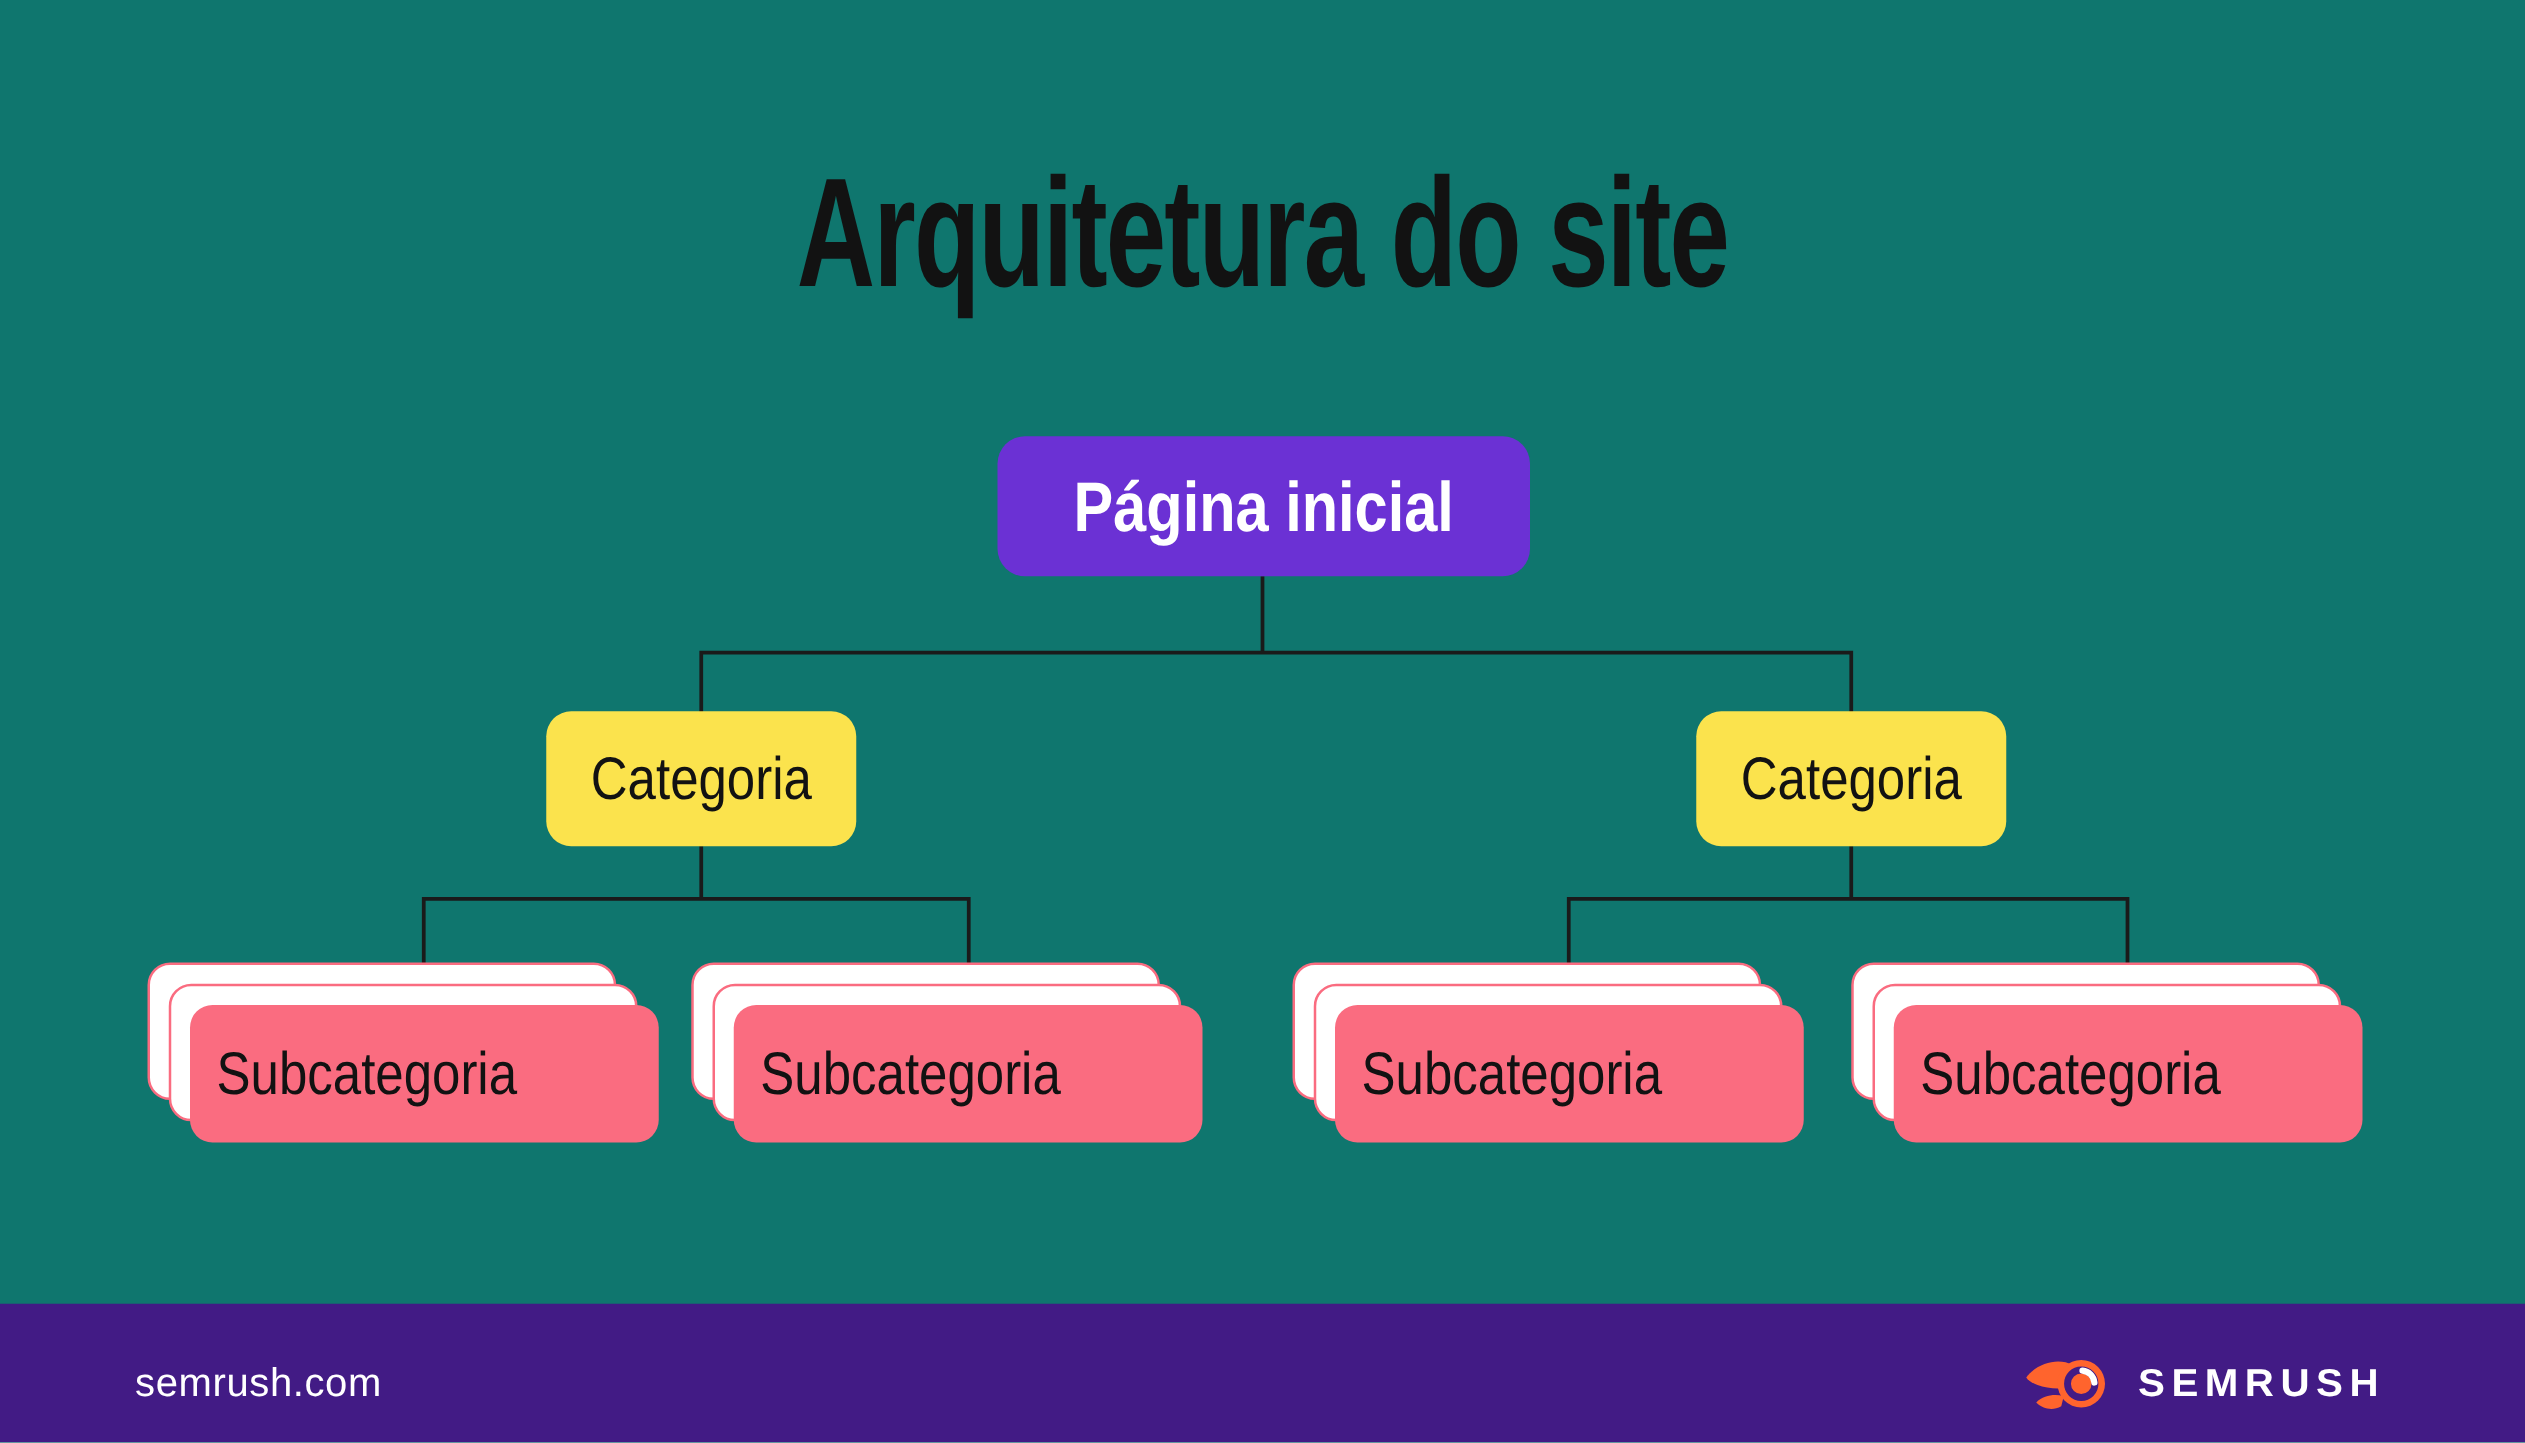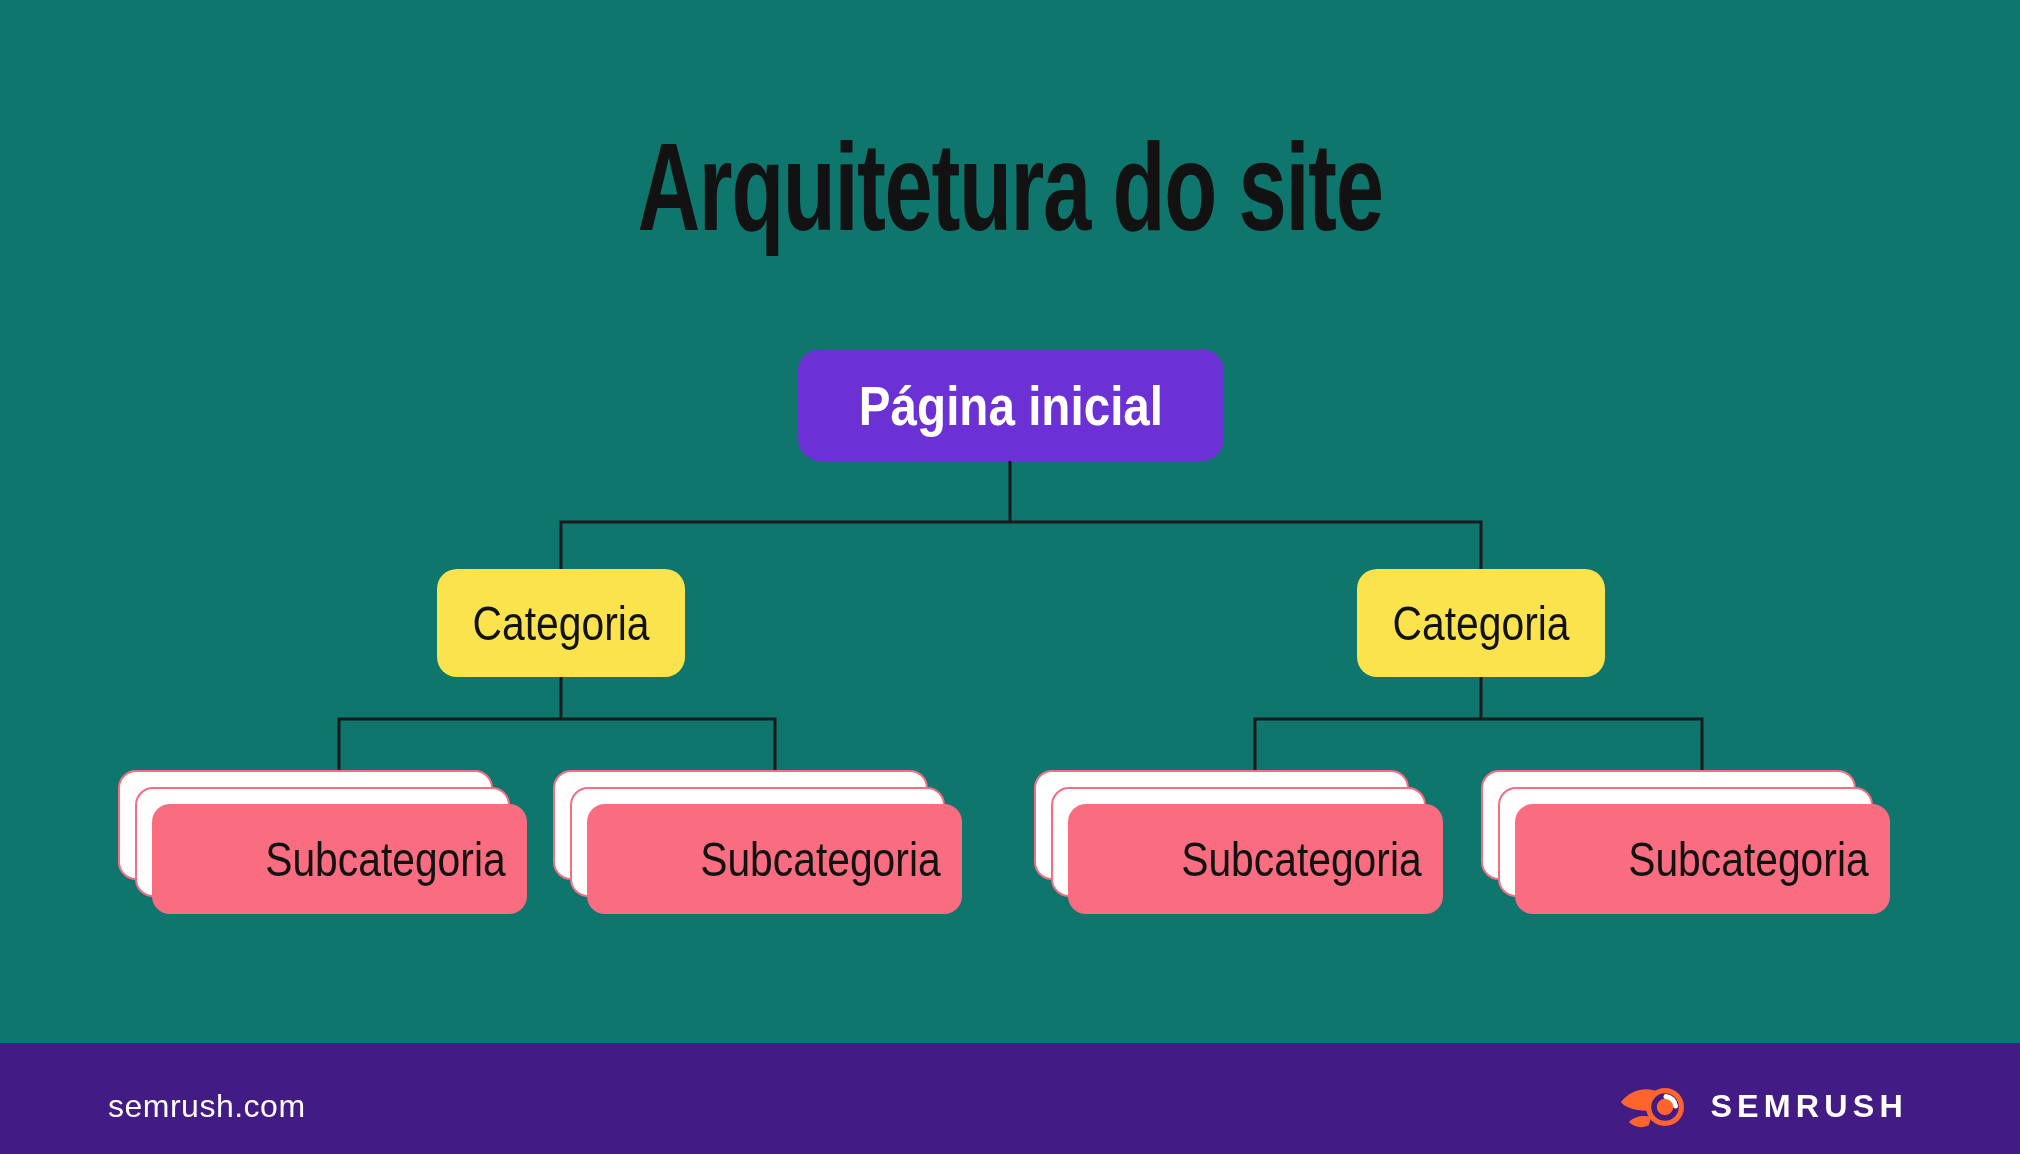--- a/index.html
+++ b/index.html
@@ -43,21 +43,21 @@
   .stack{position:absolute;width:409px;height:144px;top:770px;}
   .stack.s1{left:118px;}  .stack.s2{left:553px;}
   .stack.s3{left:1034px;} .stack.s4{left:1481px;}
   .card{
     position:absolute;width:375px;height:110px;border-radius:18px;
   }
   .card.back2{left:0;top:0;background:#FFFFFF;border:2.5px solid var(--pink);}
   .card.back1{left:17px;top:17px;background:#FFFFFF;border:2.5px solid var(--pink);}
   .card.front{
     left:34px;top:34px;background:var(--pink);color:var(--text_dark);
-    display:flex;align-items:center;justify-content:flex-end;
+    display:flex;align-items:center;justify-content:flex-start;
     font-size:48px;white-space:nowrap;
   }
 
   .footer{
     position:absolute;left:0;bottom:0;width:2020px;height:111px;
     background:var(--footer_bg);color:var(--text_light);
     display:flex;align-items:center;justify-content:space-between;
     padding:16px 112px 0 108px;
   }
   .footer-site{font-size:32px;letter-spacing:0.5px;}

